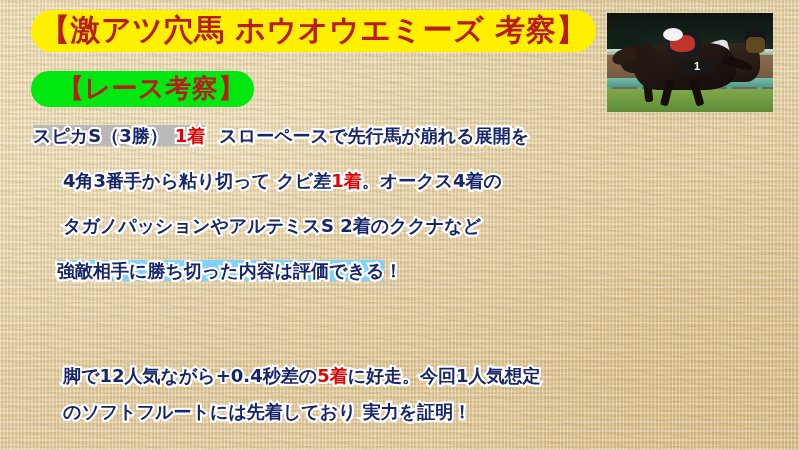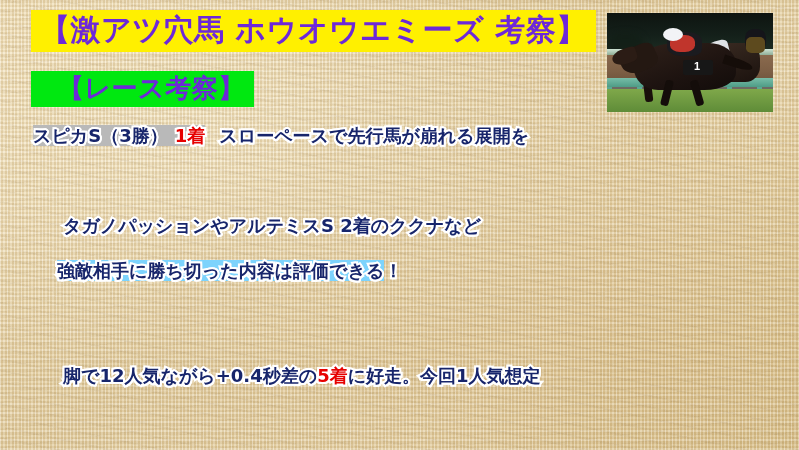--- a/index.html
+++ b/index.html
@@ -34,24 +34,25 @@
     background-image:
       repeating-linear-gradient(12deg, rgba(120,90,45,.05) 0 2px, rgba(255,255,255,0) 2px 11px),
       repeating-linear-gradient(-7deg, rgba(120,90,45,.045) 0 1px, rgba(255,255,255,0) 1px 9px);
   }
   #wrap{position:absolute;inset:0;z-index:2;}
 
   
   .chip{
     position:absolute;
     display:inline-block;
-    color:#6d28d9;
+    color:#b91c1c;
     font-weight:bold;
     white-space:nowrap;
     letter-spacing:.5px;
+    border-radius:21px;
   }
   #title-chip{
     left:31px;top:10px;
     background:#fff000;
     font-size:30px;
     padding:5px 9px 7px 9px;
     line-height:1.0;
   }
   #subtitle-chip{
     left:31px;top:71px;
@@ -177,28 +178,34 @@
     <div class="helmet"></div>
     <div class="numcloth"></div>
     <div class="legA1"></div>
     <div class="legA2"></div>
   </div>
 
   <div class="line" id="l1">
     <span class="hl-gray"><span>スピカS（3勝）</span><span class="sp-sm"></span><span class="red">1着</span></span><span class="sp"></span><span>スローペースで先行馬が崩れる展開を</span>
   </div>
 
+  <div class="line" id="l2">
+    <span>4角3番手から粘り切って クビ差</span><span class="red">1着</span><span>。オークス4着の</span>
+  </div>
 
   <div class="line" id="l3">
     <span>タガノパッションやアルテミスS 2着のククナなど</span>
   </div>
 
   <div class="line" id="l4">
     <span class="hl-cyan">強敵相手に勝ち切った内容は評価できる</span><span>！</span>
   </div>
 
 
   <div class="line" id="l6">
     <span>脚で12人気ながら+0.4秒差の</span><span class="red">5着</span><span>に好走。今回1人気想定</span>
   </div>
 
+  <div class="line" id="l7">
+    <span>のソフトフルートには先着しており 実力を証明！</span>
+  </div>
 
 </div>
 
 </body></html>

